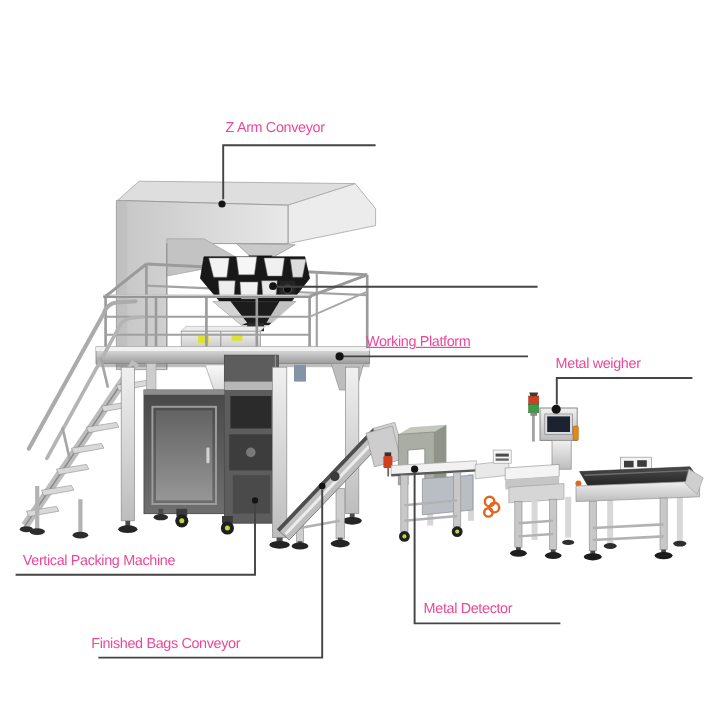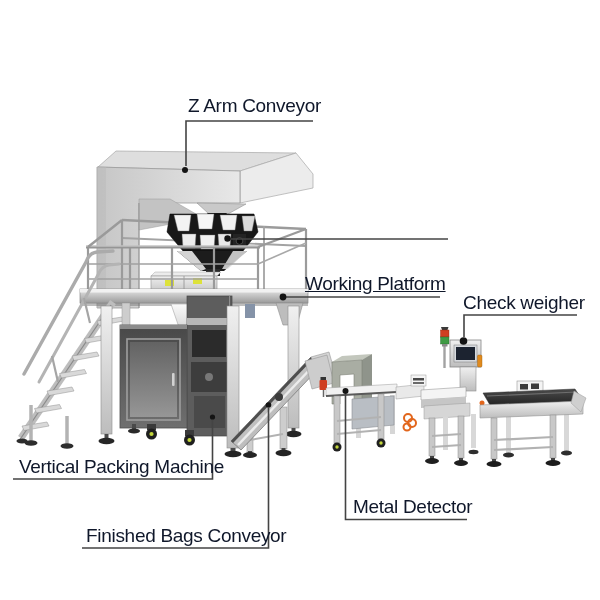--- a/index.html
+++ b/index.html
@@ -1,27 +1,27 @@
 <!DOCTYPE html>
 <html><head>
 <meta charset="utf-8">
 <style>
   html,body{margin:0;padding:0;background:#fff;}
   .canvas{position:relative;width:600px;height:600px;background:#fff;overflow:hidden;
           font-family:"Liberation Sans",sans-serif;}
   .canvas svg{position:absolute;left:0;top:0;}
-  .label{position:absolute;white-space:nowrap;font-size:19px;line-height:20px;
-         letter-spacing:-0.3px;color:#0f172a;}
+  .label{position:absolute;white-space:nowrap;font-size:12px;line-height:20px;
+         letter-spacing:-0.3px;color:#ec4899;}
   .lbl-z{left:188px;top:96px;}
   .lbl-mw{left:306px;top:218px;}
   .lbl-wp{left:305px;top:274px;text-decoration:underline;}
   .lbl-cw{left:463px;top:293px;}
   .lbl-vpm{left:19px;top:457px;}
   .lbl-md{left:353px;top:497px;}
-  .lbl-fbc{left:86px;top:526px;}
+  .lbl-fbc{left:76px;top:526px;}
 </style>
 </head>
 <body>
 
 <div class="canvas">
 <svg width="600" height="600" viewBox="0 0 600 600">
   <defs>
     <linearGradient id="gZ" x1="0" y1="0" x2="1" y2="0">
       <stop offset="0" stop-color="#c6c6c6"></stop>
           <stop offset="1" stop-color="#e8e8e8"></stop>
@@ -292,17 +292,17 @@
     <circle cx="212.5" cy="417" r="2.6" fill="#141414"></circle>
     <polyline points="467,519.5 345.5,519.5 345.5,394" fill="none" stroke="#444444" stroke-width="1.6"></polyline>
     <circle cx="345.5" cy="391" r="3" fill="#141414"></circle>
     <polyline points="82,548 268.5,548 268.5,408" fill="none" stroke="#444444" stroke-width="1.6"></polyline>
     <circle cx="268.5" cy="405" r="2.8" fill="#141414"></circle>
   </g>
 </svg>
 
   <div class="label lbl-z">Z Arm Conveyor</div>
   <div class="label lbl-wp">Working Platform</div>
-  <div class="label lbl-cw">Check weigher</div>
+  <div class="label lbl-cw">Metal weigher</div>
   <div class="label lbl-md">Metal Detector</div>
   <div class="label lbl-vpm">Vertical Packing Machine</div>
   <div class="label lbl-fbc">Finished Bags Conveyor</div>
 </div>
 
 </body></html>

